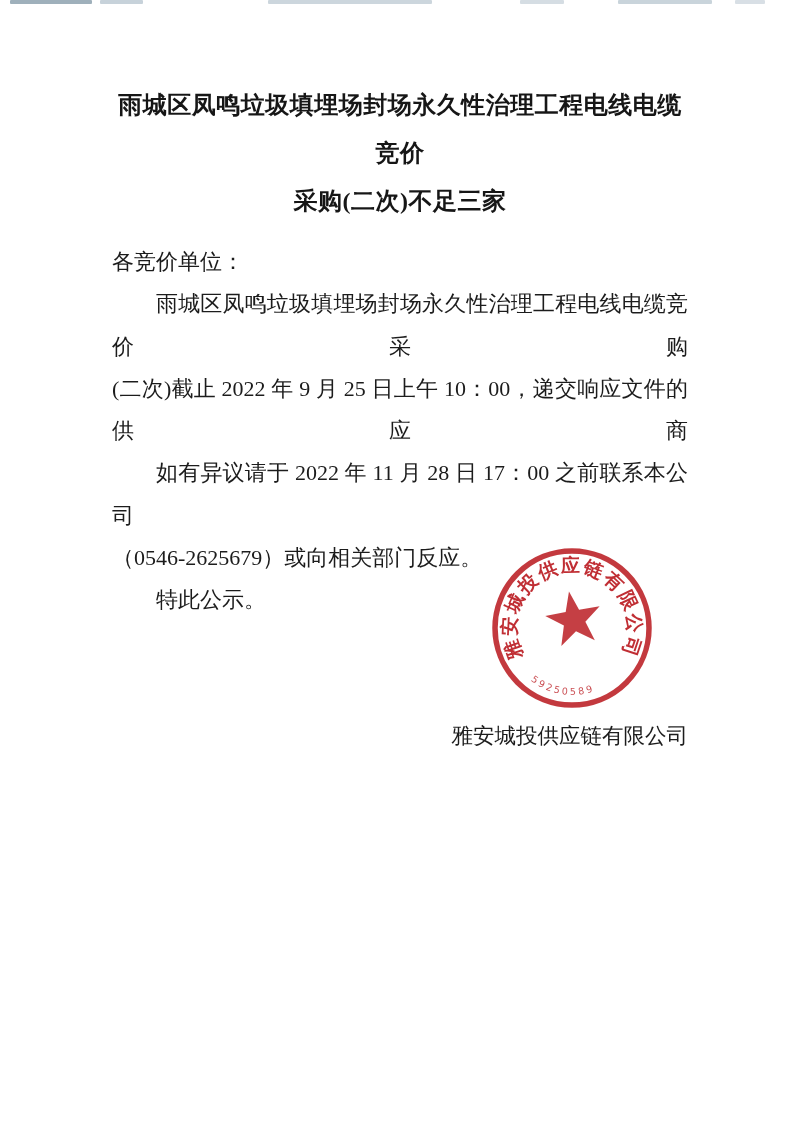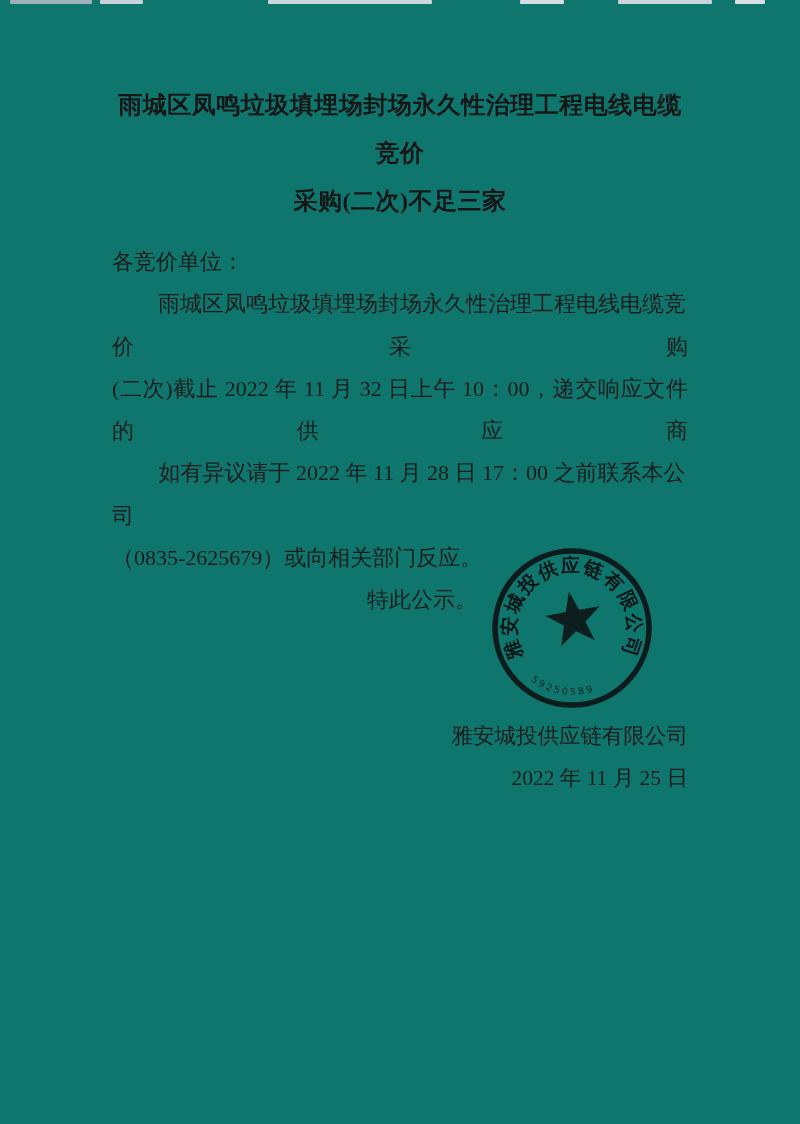--- a/index.html
+++ b/index.html
@@ -1,20 +1,20 @@
 <!DOCTYPE html>
 <html style="--seal-color: #bb1c22;"><head>
 <meta charset="utf-8">
 <style>
   html,body{margin:0;padding:0;background:#e8e8e8;}
   .sheet{
     position:relative;
     width:800px;height:1124px;
     margin:0 auto;
-    background:#0f766e;
+    background:#ffffff;
     overflow:hidden;
     font-family:"Liberation Serif","DejaVu Serif",serif;
     color:#1c1c1c;
   }
   
   .scan-strip{position:absolute;top:0;height:4px;border-radius:1px;}
   .s1{left:10px;width:82px;background:#9fb0bb;}
   .s2{left:100px;width:43px;background:#c7d2da;}
   .s3{left:268px;width:164px;background:#ccd6dd;}
   .s4{left:520px;width:44px;background:#d5dde3;}
@@ -34,21 +34,21 @@
     font-size:22px;line-height:42.3px;
     white-space:nowrap;
   }
   .just{
     white-space:normal;
     text-align:justify;
     text-align-last:justify;
     font-family:Liberation Serif, serif;
     -moz-text-align-last:justify;
   }
-  .indent{text-indent:2em;text-align:center;}
+  .indent{text-indent:2em;}
 
   .sig-block{margin-top:93px;text-align:right;}
   .sig-line{font-size:21.5px;line-height:42.3px;color:#1c1c1c;}
 
   
   .seal{
     position:absolute;left:485px;top:541px;width:174px;height:174px;
     mix-blend-mode:multiply;opacity:.92;pointer-events:none;
   }
   .seal-ring{fill:none;stroke:var(--seal-color,#bb1c22);stroke-width:5.5;stroke-opacity:.95;}
@@ -79,29 +79,28 @@
   <div class="content">
 
     <div class="title-block">
       <div class="title-line">雨城区凤鸣垃圾填埋场封场永久性治理工程电线电缆竞价</div>
       <div class="title-line">采购(二次)不足三家</div>
     </div>
 
     <div class="body-block">
       <div class="line">各竞价单位：</div>
       <div class="line just indent">雨城区凤鸣垃圾填埋场封场永久性治理工程电线电缆竞价采购</div>
-      <div class="line just">(二次)截止 2022 年 11 月 32 日上午 10：00，递交响应文件的供应商</div>
+      <div class="line just">(二次)截止 2022 年 9 月 25 日上午 10：00，递交响应文件的供应商</div>
       <div class="line just indent">如有异议请于 2022 年 11 月 28 日 17：00 之前联系本公司</div>
-      <div class="line">（0835-2625679）或向相关部门反应。</div>
+      <div class="line">（0546-2625679）或向相关部门反应。</div>
       <div class="line indent">特此公示。</div>
     </div>
 
     <div class="sig-block">
       <div class="sig-line">雅安城投供应链有限公司</div>
-      <div class="sig-line">2022 年 11 月 25 日</div>
     </div>
 
   </div>
 
   <svg class="seal" viewBox="0 0 174 174" xmlns="http://www.w3.org/2000/svg">
     <circle class="seal-ring" cx="87" cy="87" r="77"></circle>
     <polygon class="seal-star" transform="translate(89,79) rotate(-10)" points="0,-29 6.8,-9.3 27.6,-9 10.9,3.6 17,23.5 0,11.5 -17,23.5 -10.9,3.6 -27.6,-9 -6.8,-9.3"></polygon>
     <defs>
       <path id="arcPath" d="M 38.5 115 A 56 56 0 1 1 135.5 115" fill="none"></path>
       <path id="serialPath" d="M 44 138.3 A 67 67 0 0 0 130 138.3" fill="none"></path>

